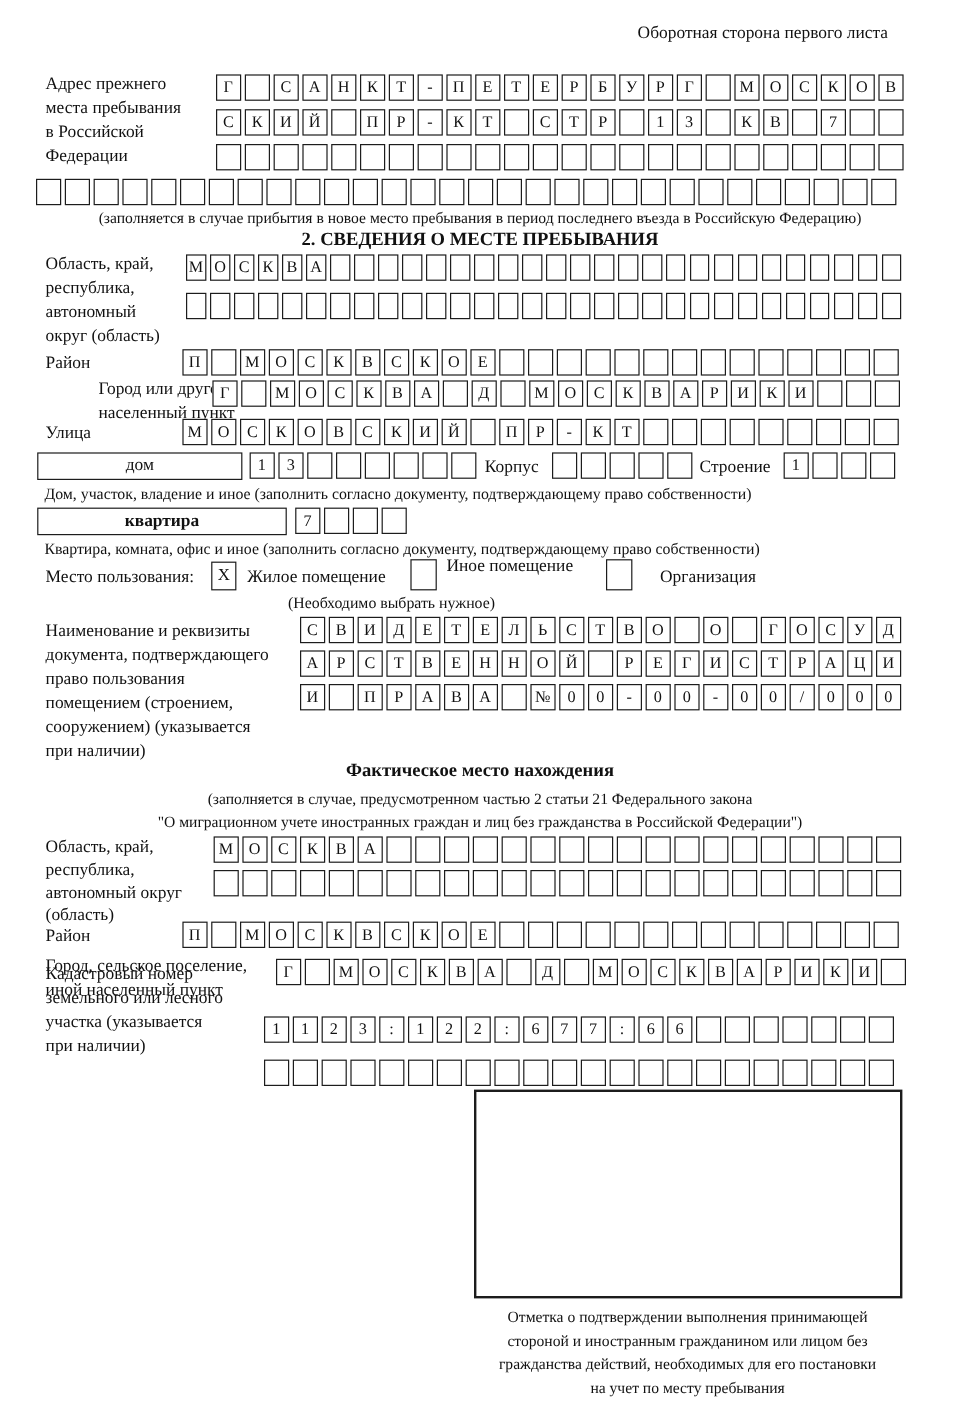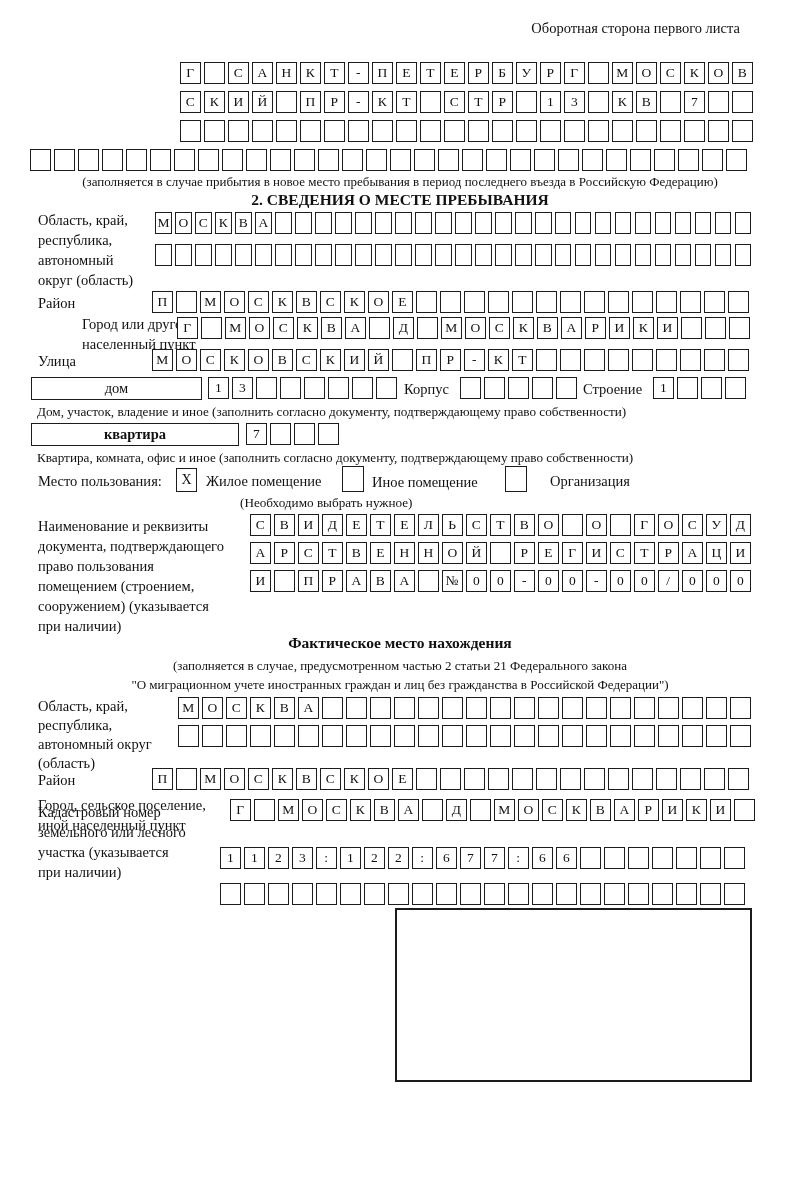--- a/index.html
+++ b/index.html
@@ -25,20 +25,24 @@
               display:flex; align-items:center; justify-content:center; font-size:14px; }
   .stamp-box { border:2px solid #1c1c1c; box-sizing:border-box; background:#fff; }
 </style>
 </head>
 <body>
 
 <div class="sheet">
 
   <div class="abs lbl" style="top:18px; right:44px; white-space:nowrap;">Оборотная сторона первого листа</div>
 
+  <div class="abs lbl" style="left:38px; top:60px;">Адрес прежнего
+места пребывания
+в Российской
+Федерации</div>
   <div class="abs cellrow p24" style="left:180px; top:62px;">
       <div class="cell">Г</div>
       <div class="cell"></div>
       <div class="cell">С</div>
       <div class="cell">А</div>
       <div class="cell">Н</div>
       <div class="cell">К</div>
       <div class="cell">Т</div>
       <div class="cell">-</div>
       <div class="cell">П</div>
@@ -336,21 +340,21 @@
       <div class="cell"></div>
       <div class="cell"></div>
       <div class="cell"></div>
     </div>
   <div class="abs smallcap" style="left:37px; top:450px;">Квартира, комната, офис и иное (заполнить согласно документу, подтверждающему право собственности)</div>
 
   <div class="abs lbl" style="left:38px; top:471px;">Место пользования:</div>
   <div class="abs checkbox" style="left:176px; top:468px; width:21px; height:24px;">X</div>
   <div class="abs lbl" style="left:206px; top:471px;">Жилое помещение</div>
   <div class="abs checkbox" style="left:342px; top:466px; width:22px; height:26px;"></div>
-  <div class="abs lbl" style="left:372px; top:472px;">Иное помещение</div>
+  <div class="abs lbl" style="left:372px; top:462px;">Иное помещение</div>
   <div class="abs checkbox" style="left:505px; top:466px; width:22px; height:26px;"></div>
   <div class="abs lbl" style="left:550px; top:471px;">Организация</div>
   <div class="abs smallcap" style="left:240px; top:495px;">(Необходимо выбрать нужное)</div>
 
   <div class="abs lbl" style="left:38px; top:516px;">Наименование и реквизиты
 документа, подтверждающего
 право пользования
 помещением (строением,
 сооружением) (указывается
 при наличии)</div>
@@ -588,14 +592,18 @@
       <div class="cell"></div>
       <div class="cell"></div>
       <div class="cell"></div>
       <div class="cell"></div>
       <div class="cell"></div>
       <div class="cell"></div>
       <div class="cell"></div>
     </div>
 
   <div class="abs stamp-box" style="left:395px; top:908px; width:357px; height:174px;"></div>
+  <div class="abs cap" style="left:363px; top:1088px; width:420px; text-align:center; white-space:pre-line; line-height:19.5px;">Отметка о подтверждении выполнения принимающей
+стороной и иностранным гражданином или лицом без
+гражданства действий, необходимых для его постановки
+на учет по месту пребывания</div>
 
 </div>
 
 </body></html>

